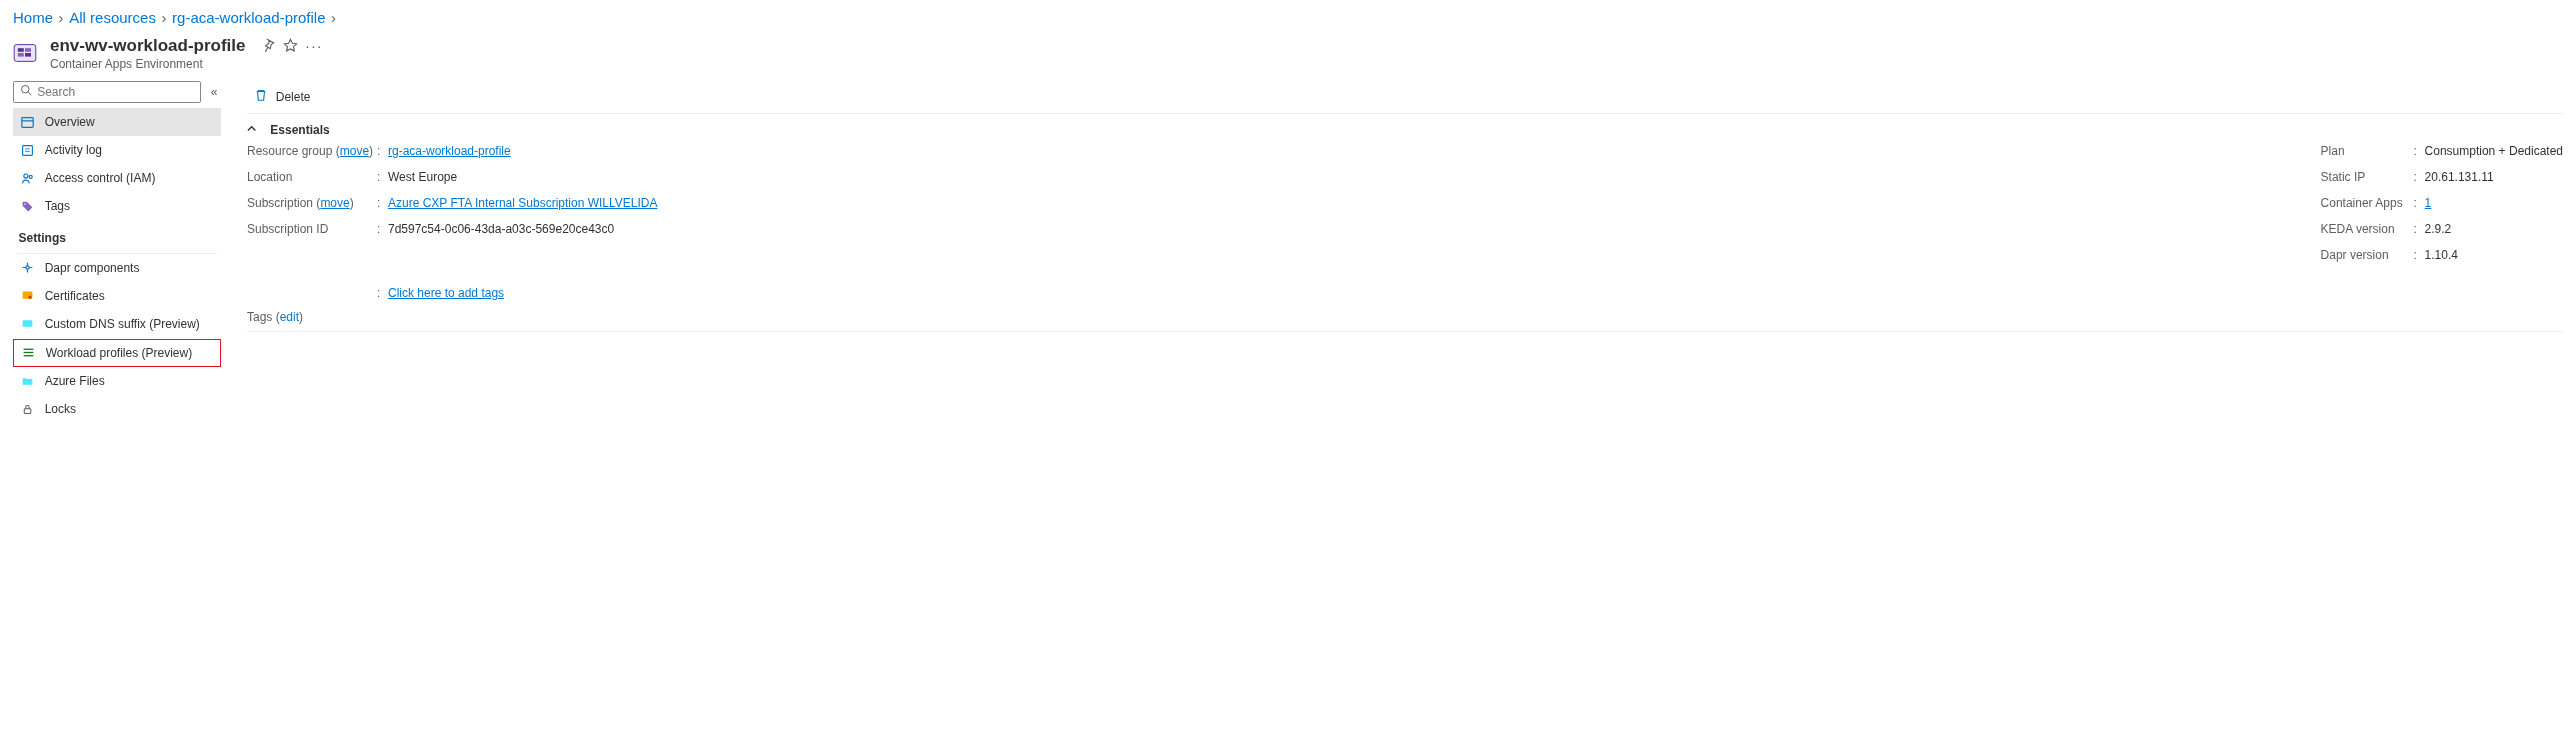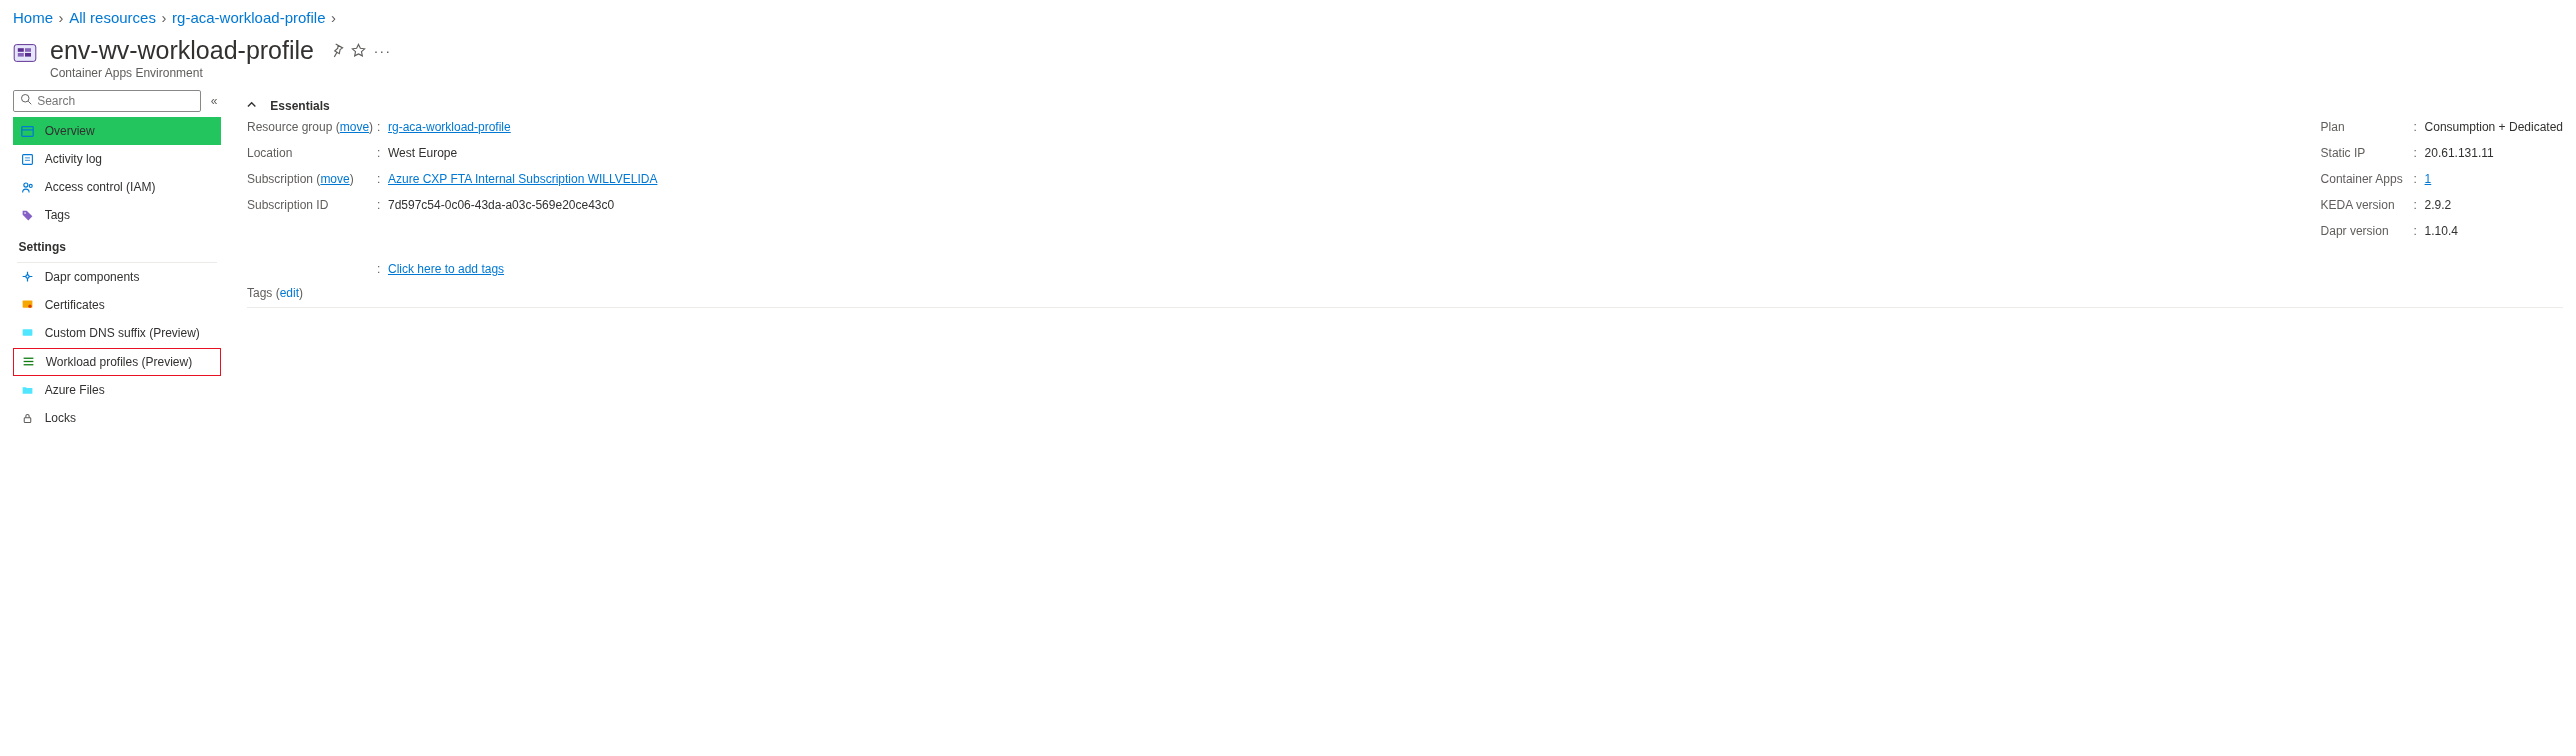--- a/index.html
+++ b/index.html
@@ -31,21 +31,21 @@
     .resource-icon {
       width: 24px;
       height: 24px;
       margin-top: 5.6px;
       display: flex;
       align-items: center;
       justify-content: center;
     }
     .title-block { display: flex; flex-direction: column; }
     .title-row { display: flex; align-items: center; gap: 11px; }
-    .title { font-size: 25px; font-weight: 400; color: #323130; text-align: center; }
+    .title { font-size: 17px; font-weight: 700; color: #323130; text-align: center; }
     .subtitle { font-size: 12px; color: #605e5c; margin-top: 1.9px; }
     .title-actions { display: flex; gap: 7.4px; align-items: center; margin-left: 3.7px; }
     .icon-btn { cursor: pointer; color: #605e5c; display: inline-flex; }
 
     
     .body {
       display: flex;
       padding: 0 13px;
     }
 
@@ -84,21 +84,21 @@
     .nav-item {
       display: flex;
       align-items: center;
       gap: 9.3px;
       height: 28px;
       padding: 0 7.4px;
       cursor: pointer;
       font-size: 12px;
       color: #323130;
     }
-    .nav-item.active { background: #22c55e; }
+    .nav-item.active { background: #e5e5e5; }
     .nav-item.highlighted {
       border: 1.9px solid #e81123;
       margin: 0.9px 0;
     }
     .nav-icon { width: 15px; height: 15px; flex-shrink: 0; display: inline-flex; align-items: center; justify-content: center; }
     .nav-heading {
       font-weight: 600;
       font-size: 12px;
       padding: 11px 5.6px 3.7px;
       color: #323130;
@@ -312,20 +312,30 @@
             <rect x="4" y="7" width="8" height="6" rx="1"></rect>
             <path d="M6 7V5a2 2 0 014 0v2"></path>
           </svg>
       </span>
       <span>Locks</span>
     </div>
   </div>
 
   <div class="main">
 
+    <div class="command-bar">
+      <div class="cmd">
+        <span>
+          <svg width="14" height="14" viewBox="0 0 16 16" stroke="#0078d4" fill="none" stroke-width="1.3">
+            <path d="M3 4h10M5 4V3h6v1M4 4l1 10h6l1-10"></path>
+          </svg>
+        </span>
+        <span>Delete</span>
+      </div>
+    </div>
 
     <div class="essentials-header">
       <span>
         <svg width="9.3" height="9.3" viewBox="0 0 10 10" stroke="#323130" fill="none" stroke-width="1.5">
             <path d="M1 6l4-4 4 4"></path>
           </svg>
       </span>
       <span>Essentials</span>
     </div>
 

